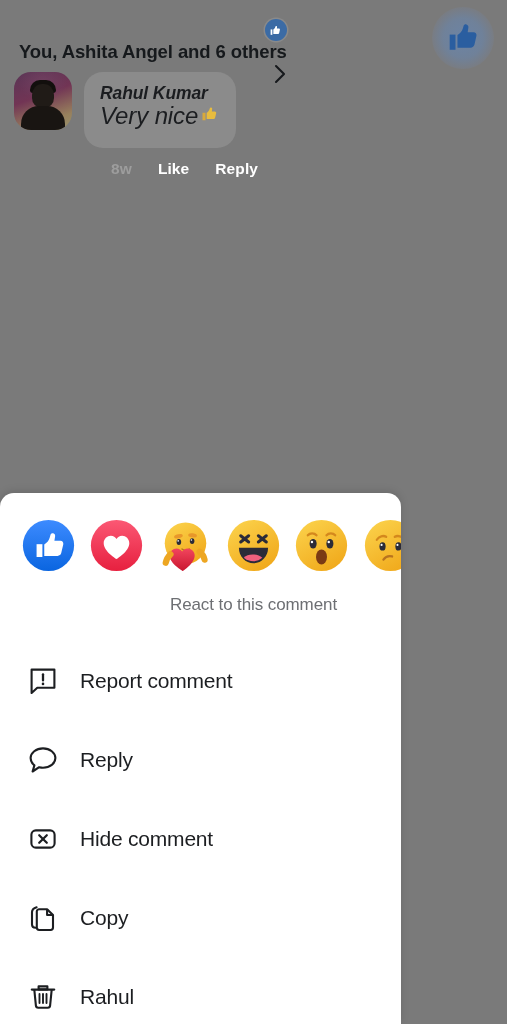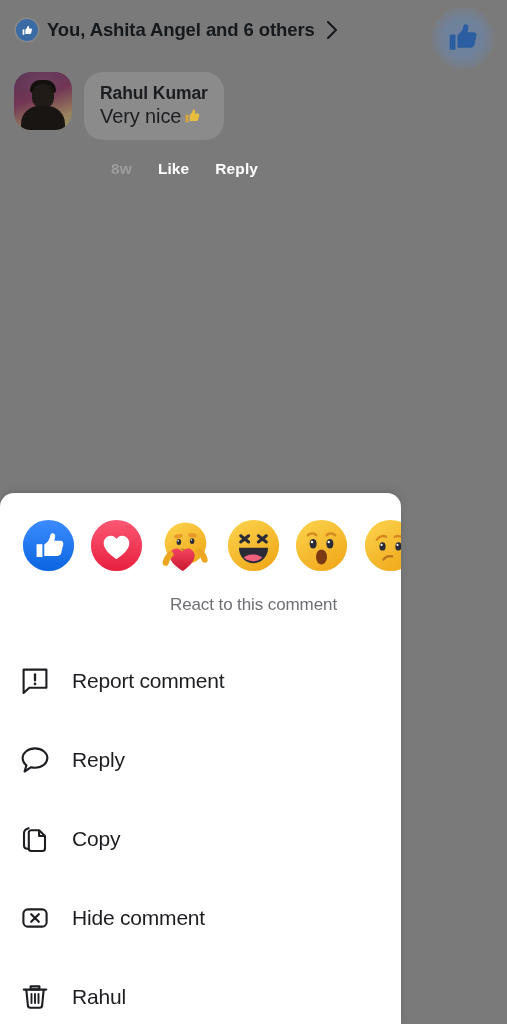--- a/index.html
+++ b/index.html
@@ -26,25 +26,26 @@
     left: 0; top: 0;
     width: 507px;
     height: 497px;
     background: #7a7a7a;
     overflow: hidden;
   }
 
   
   .reactors-row {
     position: absolute;
-    left: 16px;
+    left: 10px;
     top: 19px;
     display: flex;
-    align-items: flex-start;
+    align-items: flex-end;
     height: 32px;
+    flex-direction: column;
   }
   .like-badge {
     width: 22px; height: 22px;
     border-radius: 50%;
     background: #3b6ba5;
     display: flex;
     align-items: center;
     justify-content: center;
     flex: none;
     box-shadow: 0 0 0 1.5px #8a8a8a;
@@ -128,37 +129,37 @@
     bottom: 0;
     width: 44px; height: 24px;
     margin-left: -22px;
     border-radius: 18px 18px 0 0;
     background: #241a14;
   }
   .bubble {
     margin-left: 12px;
     background: #8b8b8b;
     border-radius: 19px;
-    padding: 10px 16px 12px 16px;
+    padding: 10px 16px 20px 16px;
     max-width: 300px;
+    font-style: italic;
   }
   .bubble-name {
     font-size: 17.5px;
     font-weight: bold;
     color: #1b1d20;
     line-height: 22px;
     letter-spacing: -0.1px;
   }
   .bubble-text {
-    font-size: 20px;
+    font-size: 24px;
     color: #1b1d20;
     line-height: 24px;
     letter-spacing: -0.1px;
     display: flex;
-    align-items: center;
     gap: 2px;
   }
   .thumb-emoji { display:inline-block; width: 20px; height: 20px; }
 
   .comment-actions {
     position: absolute;
     left: 96px;
     top: 160px;
     display: flex;
     align-items: center;
@@ -229,21 +230,21 @@
   .menu {
     position: absolute;
     left: 0;
     top: 148px;
     width: 507px;
   }
   .menu-item {
     display: flex;
     align-items: center;
     height: 79px;
-    padding-left: 16px;
+    padding-left: 24px;
     box-sizing: border-box;
     cursor: pointer;
   }
   .menu-icon {
     width: 38px;
     height: 38px;
     flex: none;
     display: flex;
     align-items: center;
     justify-content: center;
@@ -469,36 +470,36 @@
           <svg width="32" height="32" viewBox="0 0 32 32" aria-hidden="true">
             <path d="M16 4.4c6.9 0 12.4 4.3 12.4 9.7 0 5.3-5.5 9.6-12.4 9.6-1.3 0-2.6-.2-3.8-.5l-6.6 4.3 1.8-6.1c-2.3-1.8-3.8-4.4-3.8-7.3 0-5.4 5.5-9.7 12.4-9.7z" fill="none" stroke="#1c1e21" stroke-width="2.1" stroke-linejoin="round"></path>
           </svg>
         </span>
         <span class="menu-label">Reply</span>
       </div>
 
       <div class="menu-item">
         <span class="menu-icon">
           <svg width="32" height="32" viewBox="0 0 32 32" aria-hidden="true">
+            <rect x="4.4" y="7.4" width="23.2" height="17.2" rx="4.4" fill="none" stroke="#1c1e21" stroke-width="2.1"></rect>
+            <path d="M12.2 12.2l7.6 7.6M19.8 12.2l-7.6 7.6" stroke="#1c1e21" stroke-width="2.2" stroke-linecap="round"></path>
+          </svg>
+        </span>
+        <span class="menu-label">Hide comment</span>
+      </div>
+
+      <div class="menu-item">
+        <span class="menu-icon">
+          <svg width="32" height="32" viewBox="0 0 32 32" aria-hidden="true">
             <path d="M9.6 5.2C6.6 6 5 7.6 5 10.3v12.1c0 2.1 1.3 3.3 3.6 3.4" fill="none" stroke="#1c1e21" stroke-width="2.1" stroke-linecap="round" stroke-linejoin="round"></path>
             <path d="M12.2 7.2h7.9l5.9 5.8v12.6c0 1.4-1 2.4-2.4 2.4H12.2c-1.4 0-2.4-1-2.4-2.4V9.6c0-1.4 1-2.4 2.4-2.4z" fill="#ffffff" stroke="#1c1e21" stroke-width="2.1" stroke-linejoin="round"></path>
             <path d="M20.1 7.2v5.8h5.9" fill="none" stroke="#1c1e21" stroke-width="2.1" stroke-linejoin="round"></path>
           </svg>
         </span>
         <span class="menu-label">Copy</span>
-      </div>
-
-      <div class="menu-item">
-        <span class="menu-icon">
-          <svg width="32" height="32" viewBox="0 0 32 32" aria-hidden="true">
-            <rect x="4.4" y="7.4" width="23.2" height="17.2" rx="4.4" fill="none" stroke="#1c1e21" stroke-width="2.1"></rect>
-            <path d="M12.2 12.2l7.6 7.6M19.8 12.2l-7.6 7.6" stroke="#1c1e21" stroke-width="2.2" stroke-linecap="round"></path>
-          </svg>
-        </span>
-        <span class="menu-label">Hide comment</span>
       </div>
 
       <div class="menu-item">
         <span class="menu-icon">
           <svg width="32" height="32" viewBox="0 0 32 32" aria-hidden="true">
             <path d="M11.6 5.4h8.8v3h-8.8z" fill="none" stroke="#1c1e21" stroke-width="2.1" stroke-linejoin="round"></path>
             <path d="M4.8 8.6h22.4" stroke="#1c1e21" stroke-width="2.2" stroke-linecap="round"></path>
             <path d="M7.3 8.6l1.6 16.1c.1 1.2 1.1 2 2.3 2h9.6c1.2 0 2.2-.8 2.3-2l1.6-16.1" fill="none" stroke="#1c1e21" stroke-width="2.1" stroke-linejoin="round"></path>
             <path d="M12.5 13v9M16 13v9M19.5 13v9" stroke="#1c1e21" stroke-width="1.9" stroke-linecap="round"></path>
           </svg>

